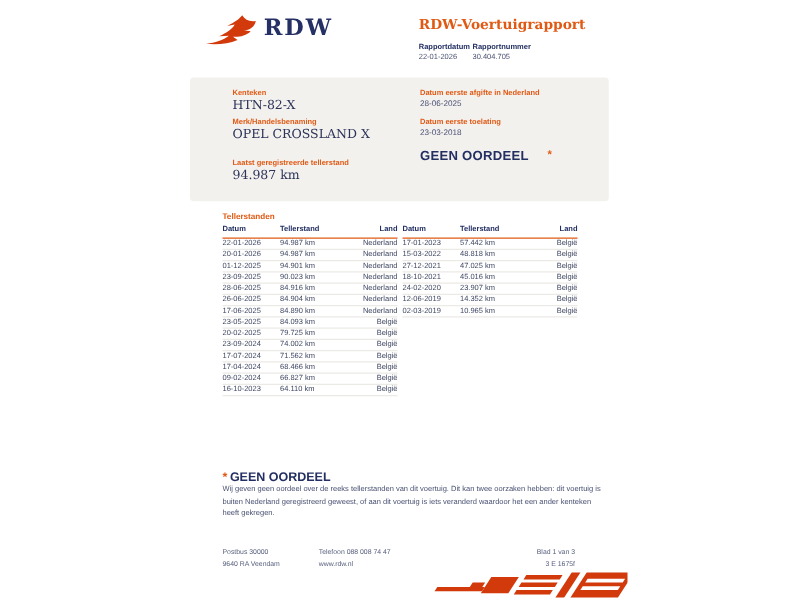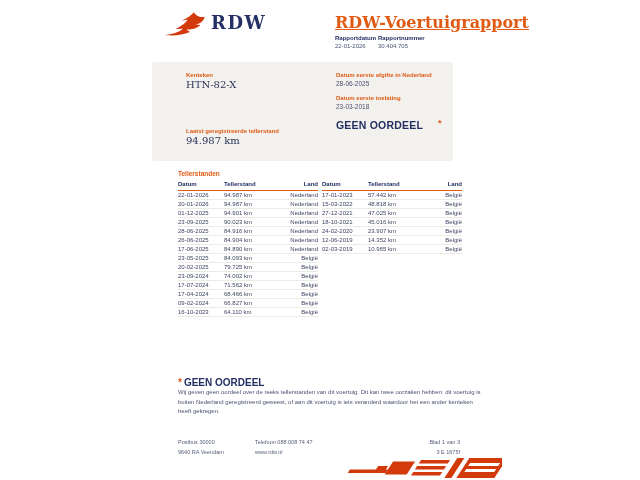--- a/index.html
+++ b/index.html
@@ -5,29 +5,29 @@
   * { margin:0; padding:0; box-sizing:border-box; }
   html,body { width:640px; height:480px; background:#ffffff; overflow:hidden;
     font-family:"Liberation Sans", sans-serif; color:#232F62; }
   .abs { position:absolute; }
 
   
   #logo-icon { left:163px; top:11px; width:44px; height:28px; }
   #logo-text { left:211px; top:12px; font-family:"DejaVu Serif", serif; font-weight:bold;
     font-size:18px; letter-spacing:1.5px; color:#253165; }
   #report-title { left:335px; top:13px; font-family:"DejaVu Serif", serif; font-weight:bold;
-    font-size:16px; color:#E05A14;text-decoration:underline; }
+    font-size:11px; color:#E05A14; }
   .hdr-meta { top:35px; }
   .hdr-meta .lbl { font-size:6px; font-weight:bold; color:#232F62; }
   .hdr-meta .val { font-size:6px; color:#4A5274; margin-top:2px; }
   #report-date-block { left:335px; }
   #report-number-block { left:378px; }
 
   
-  #summary-card { left:152px; top:62px; width:301px; height:99px; background:#F3F1EE;
+  #summary-card { left:152px; top:62px; width:335px; height:99px; background:#F3F1EE;
     border-radius:3px; }
   .card-label { font-size:6px; font-weight:bold; color:#E05A14; }
   .card-value { font-family:"DejaVu Serif", serif; font-size:10px; color:#2B3358; margin-top:1px; }
   .card-value-sm { font-size:6.5px; color:#4A5274; margin-top:2px; }
   #kenteken-block   { left:34px;  top:10px; }
   #merk-block       { left:34px;  top:33px; }
   #teller-block     { left:34px;  top:66px; }
   #afgifte-block    { left:184px; top:10px; }
   #toelating-block  { left:184px; top:33px; }
   #verdict-badge    { left:184px; top:57px; font-size:10.5px; font-weight:bold; color:#232F62;
@@ -76,20 +76,24 @@
 </div>
 <div id="report-number-block" class="abs hdr-meta">
   <div class="lbl">Rapportnummer</div>
   <div class="val">30.404.705</div>
 </div>
 
 <div id="summary-card" class="abs">
   <div id="kenteken-block" class="abs">
     <div class="card-label">Kenteken</div>
     <div class="card-value">HTN-82-X</div>
+  </div>
+  <div id="merk-block" class="abs">
+    <div class="card-label">Merk/Handelsbenaming</div>
+    <div class="card-value">OPEL CROSSLAND X</div>
   </div>
   <div id="teller-block" class="abs">
     <div class="card-label">Laatst geregistreerde tellerstand</div>
     <div class="card-value">94.987 km</div>
   </div>
   <div id="afgifte-block" class="abs">
     <div class="card-label">Datum eerste afgifte in Nederland</div>
     <div class="card-value-sm">28-06-2025</div>
   </div>
   <div id="toelating-block" class="abs">

